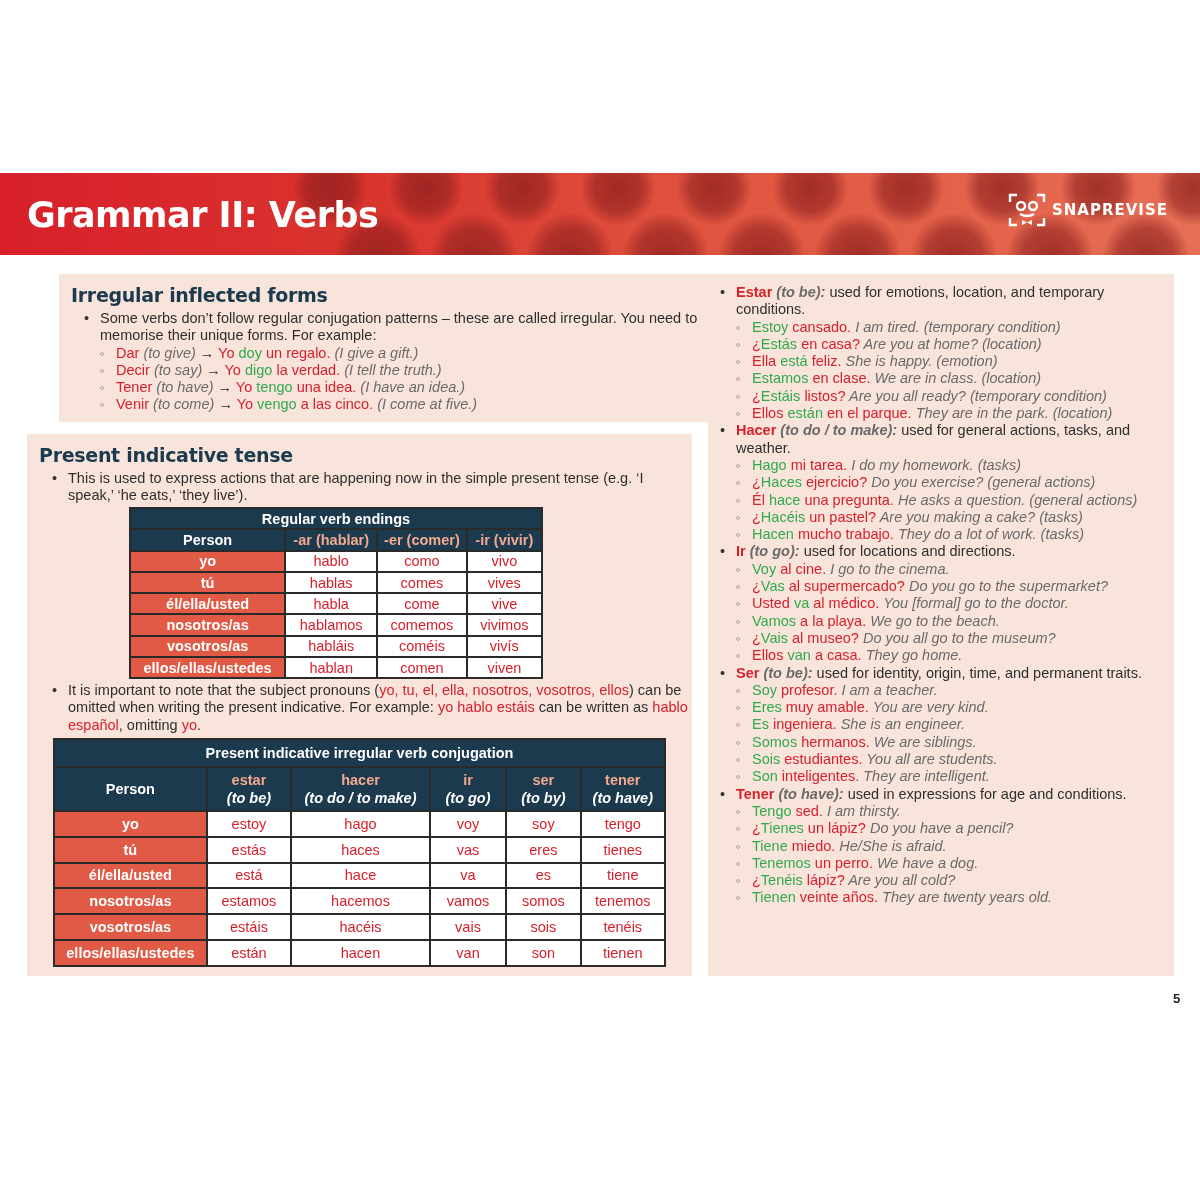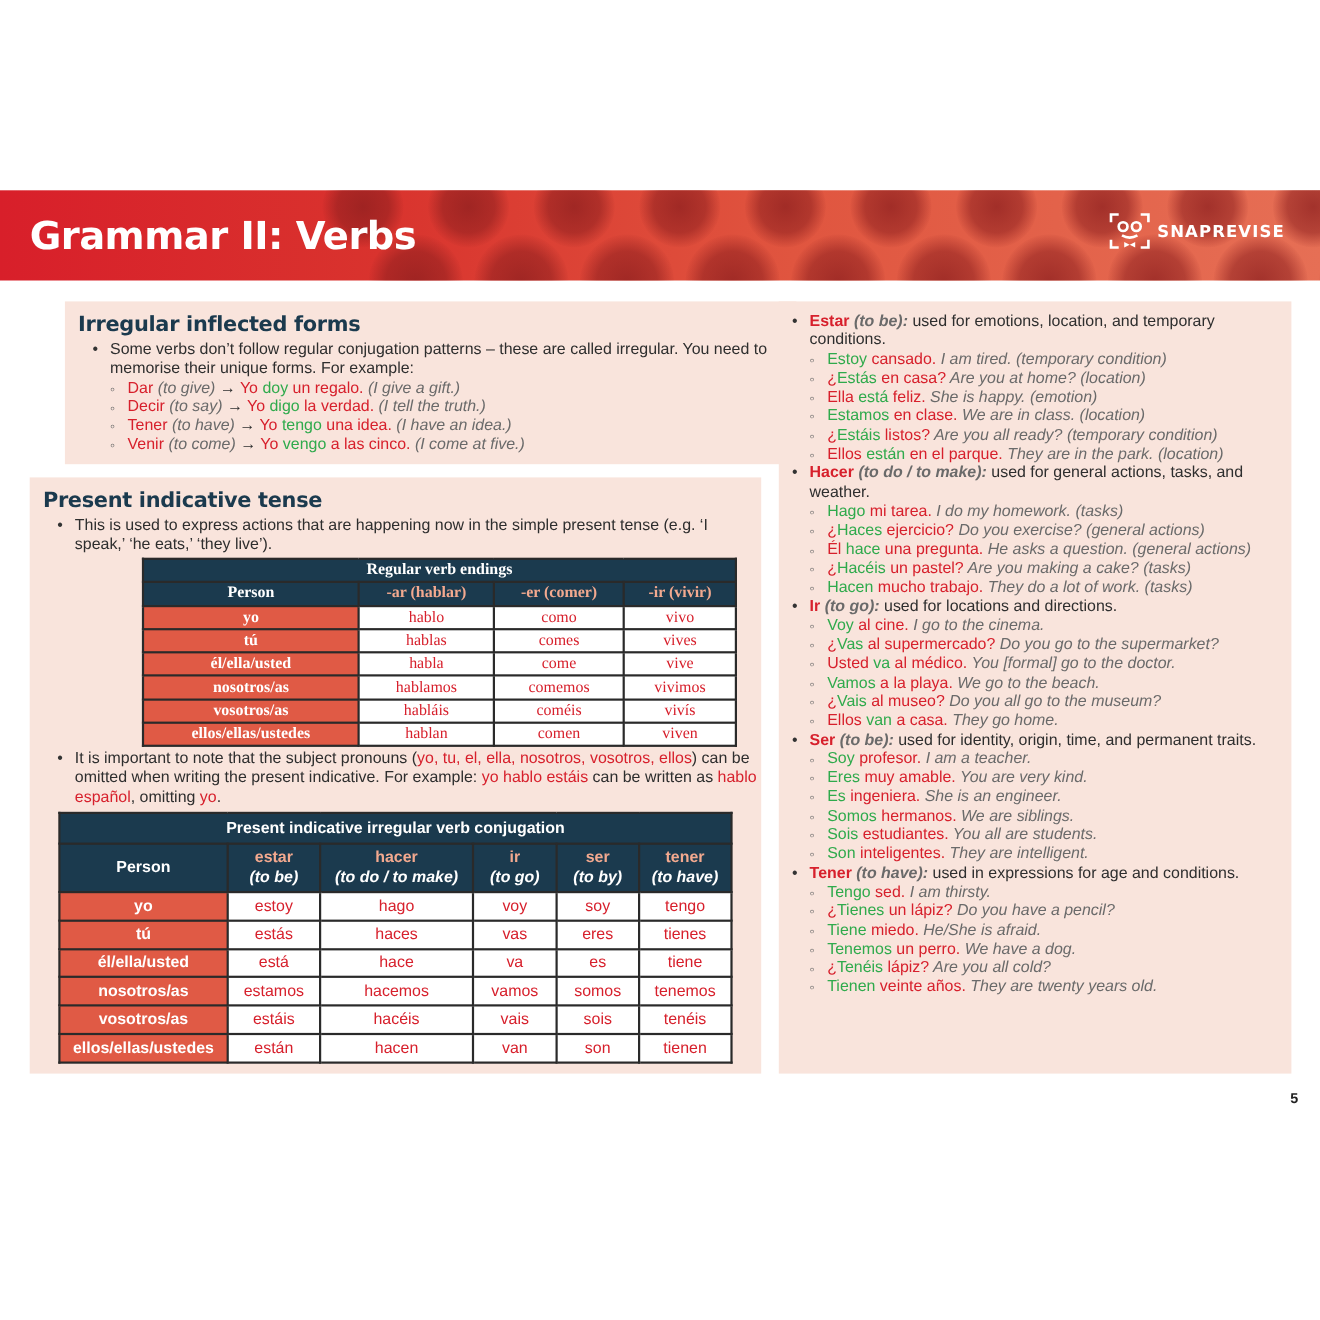--- a/index.html
+++ b/index.html
@@ -44,21 +44,21 @@
   .bold-r { color: #d7202c; font-weight: bold; }
   .bi { font-style: italic; font-weight: bold; color: #6a6a6a; }
 
   table { border-collapse: collapse; font-size: 14.5px; }
   td, th { border: 2px solid #2a2a2a; text-align: center; }
   th { background: #1b3a4e; color: #ffffff; font-weight: bold; }
   td.person { background: #e05a45; color: #ffffff; font-weight: bold; }
   td.val { background: #ffffff; color: #d7202c; }
   .hd-verb { color: #f3a98f; }
 
-  .t1 { position: absolute; left: 102px; top: 73px; width: 541px; font-family: Liberation Serif, serif; }
+  .t1 { position: absolute; left: 102px; top: 73px; width: 414px; }
   .t1 th, .t1 td { height: 21.3px; padding: 0 4px; }
   .t2 { position: absolute; left: 26px; top: 304px; width: 613px; }
   .t2 th, .t2 td { height: 25.8px; padding: 0 4px; }
 
   .page-num { position: absolute; left: 1173px; top: 991px; font-size: 13px; font-weight: bold; color: #222; }
 </style>
 </head>
 <body>
 
 <div class="banner">

